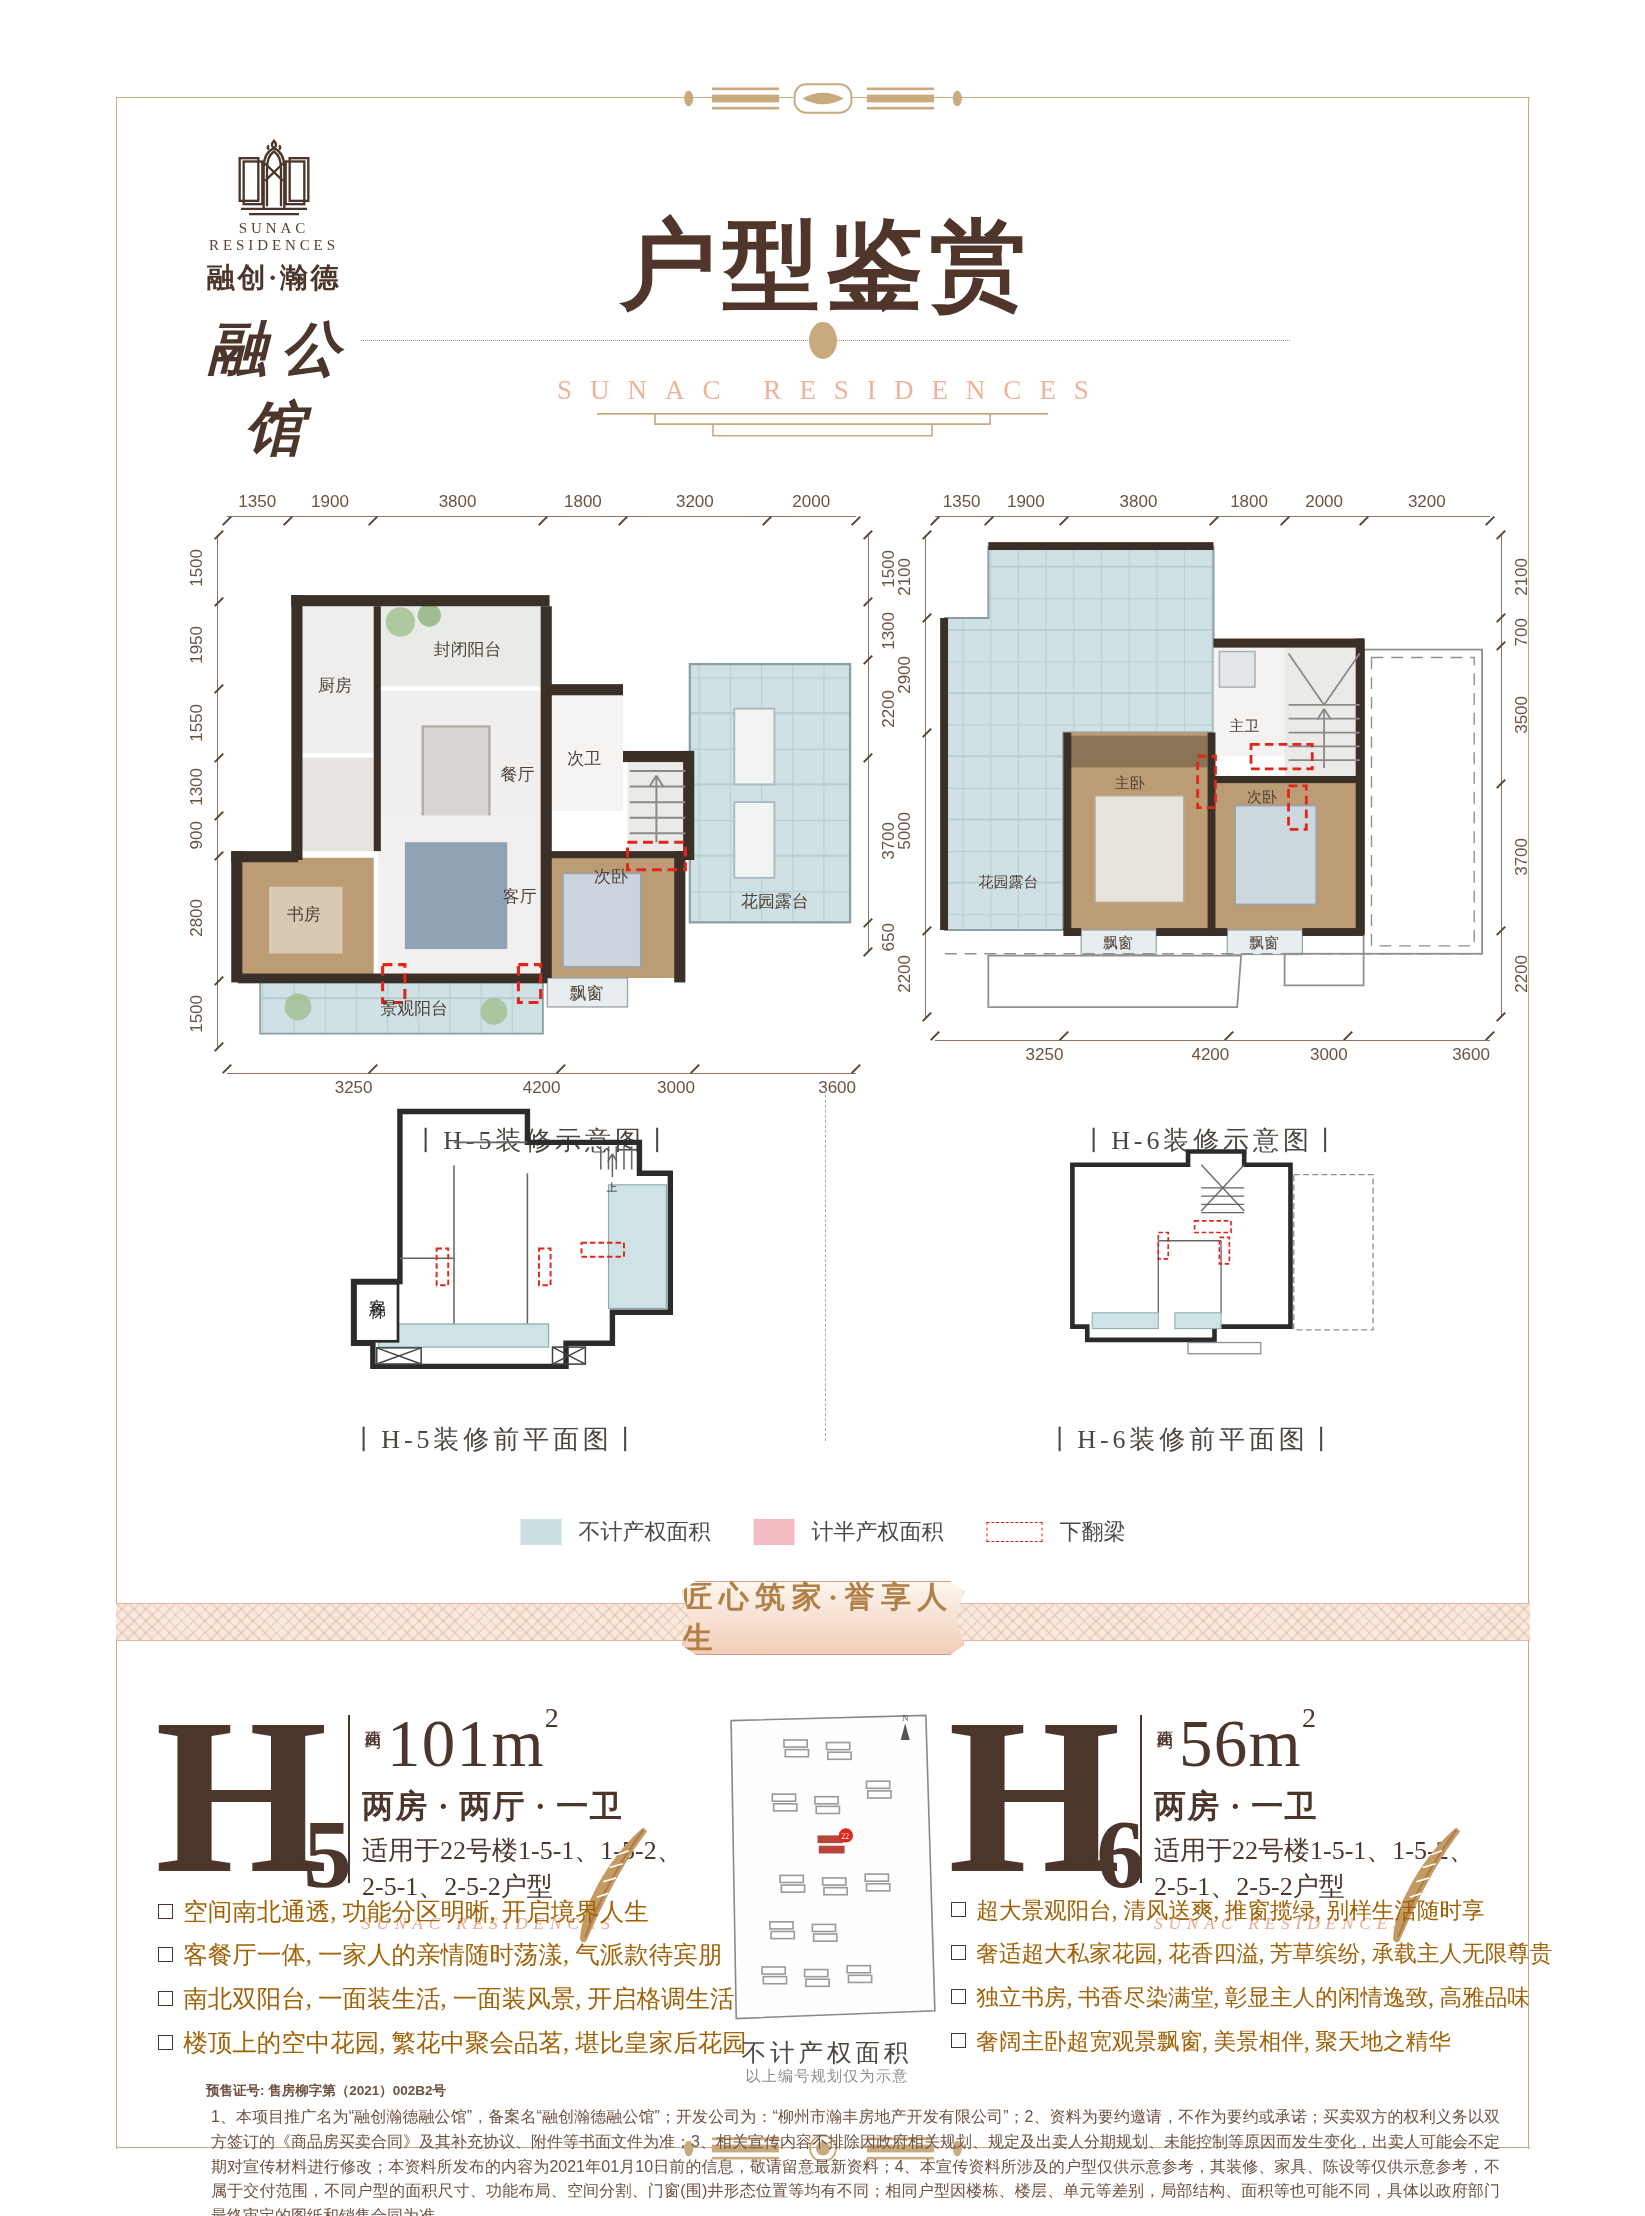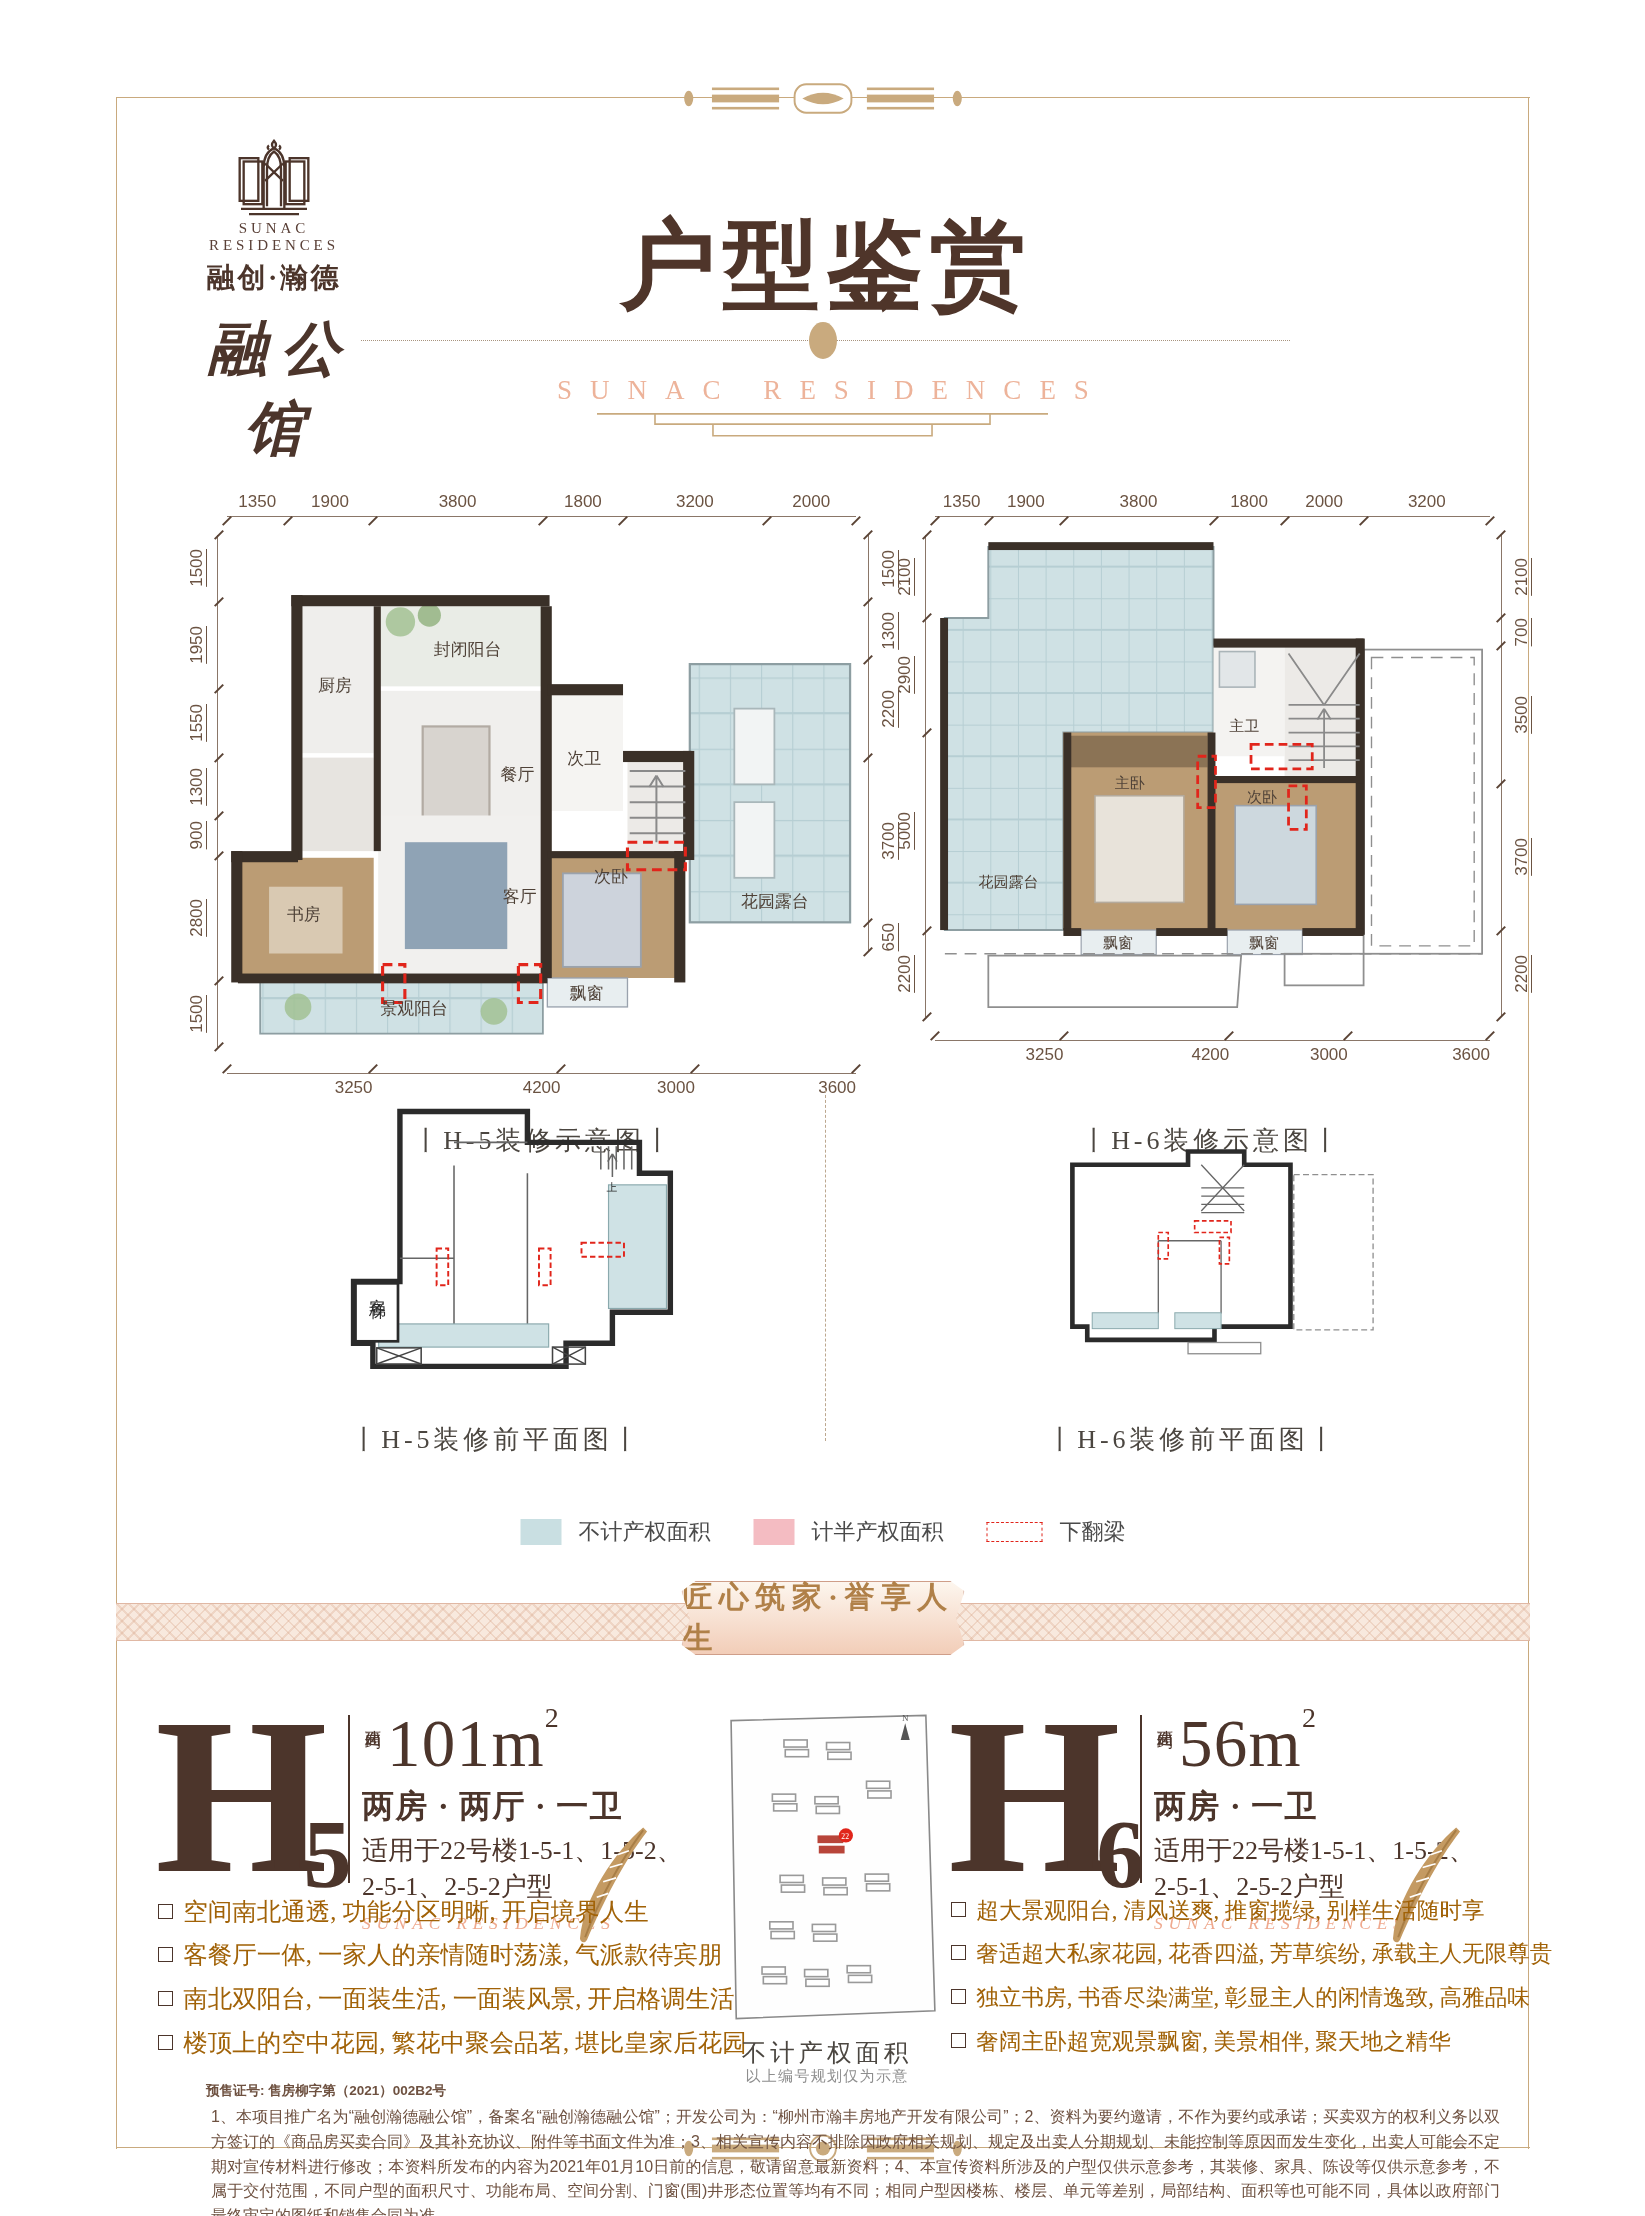--- a/index.html
+++ b/index.html
@@ -11,21 +11,21 @@
   .rule-orn{position:absolute;left:50%;transform:translateX(-50%);}
   
   .brand-en{font-family:"Liberation Serif",serif;letter-spacing:3.9px;font-size:15px;color:#5a4037;}
   .brand-cn{font-size:28px;font-weight:bold;letter-spacing:2.6px;color:#4c352b;}
   .brand-big{font-size:59px;font-weight:bold;letter-spacing:14px;color:#4c352b;}
   .page-title{font-size:97px;font-weight:bold;letter-spacing:6.4px;color:#4f352a;}
   .dotted-rule{position:absolute;border-top:1.9px dotted #a8947f;}
   .subtitle{font-size:27px;letter-spacing:18px;color:#edb39a;font-family:"Liberation Serif",serif;}
   
   .chain{position:absolute;display:flex;font-family:"Liberation Sans","DejaVu Sans",sans-serif;color:#6b5342;}
-  .chain .seg{position:relative;text-decoration:underline;}
+  .chain .seg{position:relative;}
   .chain .seg span{font-size:17px;}
   .chain-h{flex-direction:row;height:37px;}
   .chain-h .seg{min-width:0;}
   .chain-h.labels-above::before{content:'';position:absolute;left:0;right:0;bottom:9.7px;height:1.3px;background:#8a7668;}
   .chain-h.labels-above .seg::before{content:'';position:absolute;left:-5.8px;bottom:5.2px;width:11.6px;height:1.9px;background:#5a4335;transform:rotate(-45deg);}
   .chain-h.labels-above::after{content:'';position:absolute;right:-5.8px;bottom:5.2px;width:11.6px;height:1.9px;background:#5a4335;transform:rotate(-45deg);}
   .chain-h.labels-above .seg span{position:absolute;left:0;right:0;bottom:15px;text-align:center;}
   .chain-h.labels-below::before{content:'';position:absolute;left:0;right:0;top:9.7px;height:1.3px;background:#8a7668;}
   .chain-h.labels-below .seg::before{content:'';position:absolute;left:-5.8px;top:5.2px;width:11.6px;height:1.9px;background:#5a4335;transform:rotate(-45deg);}
   .chain-h.labels-below::after{content:'';position:absolute;right:-5.8px;top:5.2px;width:11.6px;height:1.9px;background:#5a4335;transform:rotate(-45deg);}

